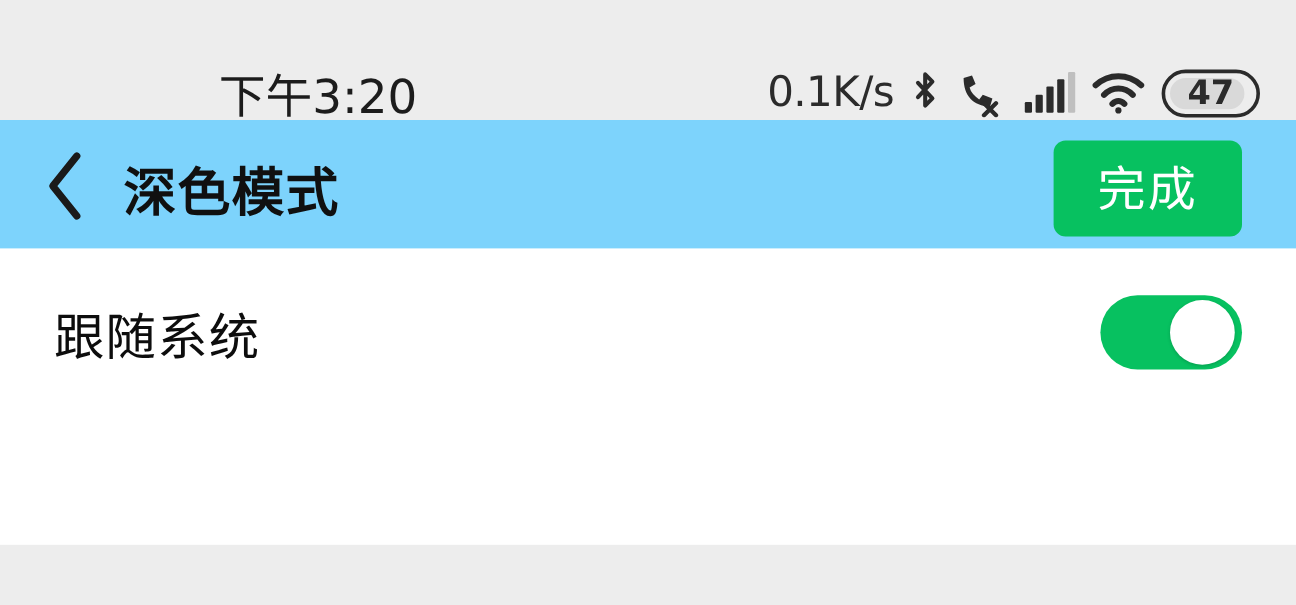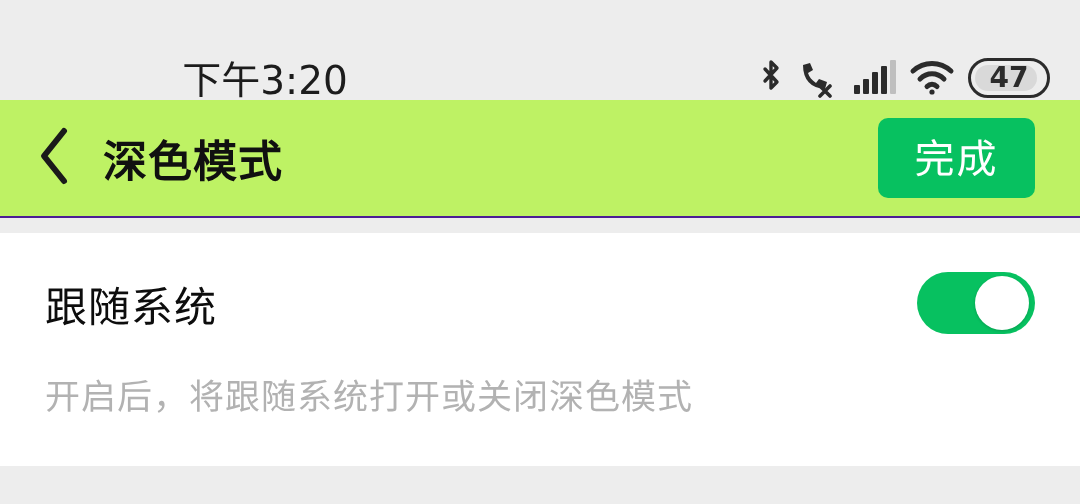--- a/index.html
+++ b/index.html
@@ -114,22 +114,22 @@
     line-height: 1;
     padding-bottom: 1px;
   }
 
   
   .nav-bar {
     position: absolute;
     top: 100px; left: 0;
     width: 1080px;
     height: 118px;
-    background: #bef264;
-    border-bottom: 2px solid #4c1d95;
+    background: #7dd3fc;
+    border-bottom: 5px solid #4c1d95;
   }
 
   .nav-back {
     position: absolute;
     left: 18px;
     top: 50%;
     transform: translateY(-50%);
     width: 74px;
     height: 86px;
     display: flex;
@@ -169,21 +169,21 @@
     display: flex;
     align-items: center;
     justify-content: center;
     padding: 0 18px 4px 18px;
     margin-left: 28px;
   }
 
   
   .content-card {
     position: absolute;
-    top: 233px; left: 0;
+    top: 207px; left: 0;
     width: 1080px;
     height: 247px;
     background: #ffffff;
   }
 
   .setting-row {
     position: absolute;
     left: 0; top: 0;
     width: 1080px;
     height: 140px;
@@ -248,20 +248,21 @@
 <body>
 
 <div id="screen">
 
   <div class="status-bar">
 
     <div class="status-time">下午3:20</div>
 
     <div class="status-right">
 
+      <span class="net-speed">0.1K/s</span>
 
       <span class="icon-wrap">
         <svg width="26" height="40" viewBox="0 0 26 40" aria-hidden="true">
           <path d="M7 11 L19 24 L13 30 L13 4 L19 10 L7 23" fill="none" stroke="#2b2b2b" stroke-width="3.4" stroke-linecap="round" stroke-linejoin="round"></path>
         </svg>
       </span>
 
       <span class="icon-wrap">
         <svg width="44" height="40" viewBox="0 0 44 40" aria-hidden="true">
           <path d="M6 7 C6 22 14 30 28 31 L30 24 L22 21 L19 25 C15 22 12 19 11 15 L16 12 L13 5 Z" fill="#2b2b2b"></path>
@@ -312,18 +313,17 @@
   <div class="content-card">
 
     <div class="setting-row">
       <span class="setting-label">跟随系统</span>
 
       <span class="toggle" data-on="true" role="switch" aria-checked="true" style="background: rgb(7, 193, 96);">
         <span class="knob"></span>
       </span>
     </div>
 
-    <div class="setting-desc">开启后，将跟随系统打开或关闭深色模式</div>
   </div>
 
   <div class="bottom-fill"></div>
 
 </div>
 
 </body></html>

